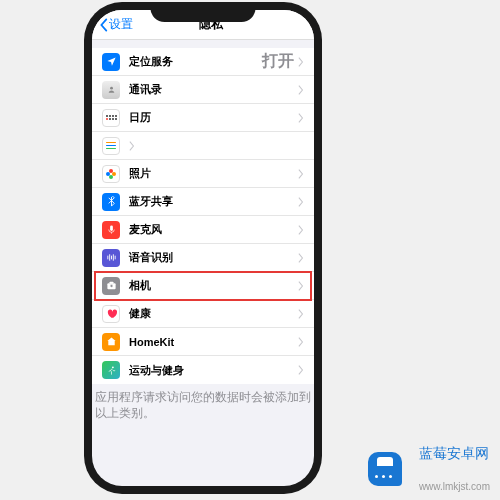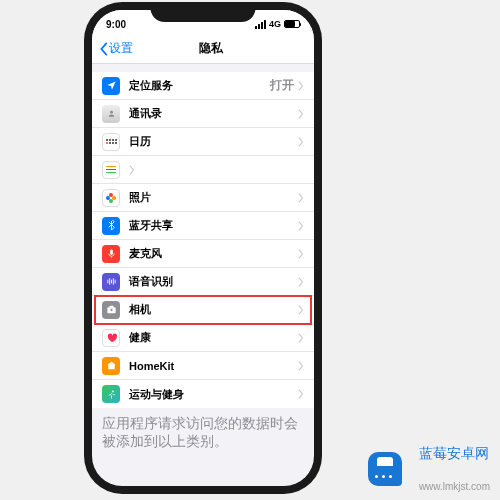--- a/index.html
+++ b/index.html
@@ -19,60 +19,45 @@
     .back { display: flex; align-items: center; color: #007aff; font-size: 12px; position: absolute; left: 6px; }
     .back svg { width: 11px; height: 14px; }
     .title { font-size: 12px; font-weight: 600; margin: 0 auto; }
     .content { height: calc(100% - 54px); overflow: hidden; font-size: 11px; }
     .group { margin-top: 8px; background: #fff; }
     .row { display: flex; align-items: center; height: 28px; padding: 0 10px; border-bottom: 0.5px solid #e5e5e5; background: #fff; position: relative; font-weight: bold; }
     .row:last-child { border-bottom: none; }
     .ico { width: 18px; height: 18px; border-radius: 4px; margin-right: 9px; display: flex; align-items: center; justify-content: center; flex-shrink: 0; }
     .ico svg { width: 11px; height: 11px; fill: #fff; }
     .lbl { flex: 1; color: #000; }
-    .val { color: #8e8e93; font-size: 12px; margin-right: 4px; }
+    .val { color: #8e8e93; font-size: 16px; margin-right: 4px; }
     .chev { color: #c7c7cc; }
     .chev svg { width: 6px; height: 10px; display: block; }
     .hl { position: absolute; border: 2px solid #e53935; left: 2px; right: 2px; height: 30px; pointer-events: none; z-index: 5; }
-    .footer-txt { font-size: 14px; color: #8e8e93; padding: 6px 10px; line-height: 1.3; }
+    .footer-txt { font-size: 12px; color: #8e8e93; padding: 6px 3px; line-height: 1.3; }
     .wm { position: absolute; bottom: 8px; right: 10px; display: flex; align-items: center; gap: 17px; z-index: 200; }
     .wm-ico { width: 34px; height: 34px; background: #1976d2; border-radius: 10px 10px 4px 10px; position: relative; }
     .wm-ico::before { content:''; position:absolute; top:5px; left:50%; transform:translateX(-50%); width:16px; height:9px; background:#fff; border-radius:3px 3px 0 0; }
     .wm-ico::after { content:''; position:absolute; bottom:8px; left:7px; width:3px; height:3px; background:#fff; border-radius:50%; box-shadow:7px 0 #fff,14px 0 #fff; }
     .wm-txt { color: #1976d2; font-size: 14px; font-weight: 500; }
     .wm-sub { color: #999; font-size: 10px; margin-top: 18px; }
     .i-loc{background:#007aff}.i-con{background:linear-gradient(#eee,#ccc)}.i-cal{background:#fff;border:0.5px solid #ddd}.i-rem{background:#fff;border:0.5px solid #ddd}.i-pho{background:#fff;border:0.5px solid #ddd}.i-bt{background:#007aff}.i-mic{background:#ff3b30}.i-spe{background:#5856d6}.i-cam{background:#8e8e93}.i-hea{background:#fff;border:0.5px solid #ddd}.i-hom{background:#ff9500}.i-med{background:#ff2d55}.i-fit{background:linear-gradient(135deg,#34c759,#30b0c7)}
     .cal-dots { display: grid; grid-template-columns: repeat(4,2px); gap: 1px; }
     .cal-dots span { width:2px; height:2px; background:#333; border-radius:50%; }
     .cal-dots span:nth-child(5){background:#ff3b30}
     .rem-lines span { display:block; width:10px; height:1.5px; margin:1.5px 0; border-radius:1px; }
     .pho-flower { width:10px; height:10px; position:relative; }
     .pho-flower span { position:absolute; width:4px; height:4px; border-radius:50%; }
   </style>
 </head>
 <body>
 
 <div class="frame">
   <div class="notch"></div>
   <div class="screen">
-    <div class="statusbar">
-      <span>9:00</span>
-      <div class="sig">
-        <div class="bars">
-            <div class="bar b1"></div>
-            <div class="bar b2"></div>
-            <div class="bar b3"></div>
-            <div class="bar b4"></div>
-          </div>
-        <span style="font-size:9px">4G</span>
-        <div class="batt">
-            <div class="batt-fill"></div>
-          </div>
-      </div>
-    </div>
     <div class="nav">
       <div class="back">
         <svg viewBox="0 0 12 20">
             <path d="M10 2L3 10l7 8" stroke="#007aff" stroke-width="2.5" fill="none" stroke-linecap="round"></path>
           </svg>
         <span>设置</span>
       </div>
       <div class="title">隐私</div>
     </div>
     <div class="content">

